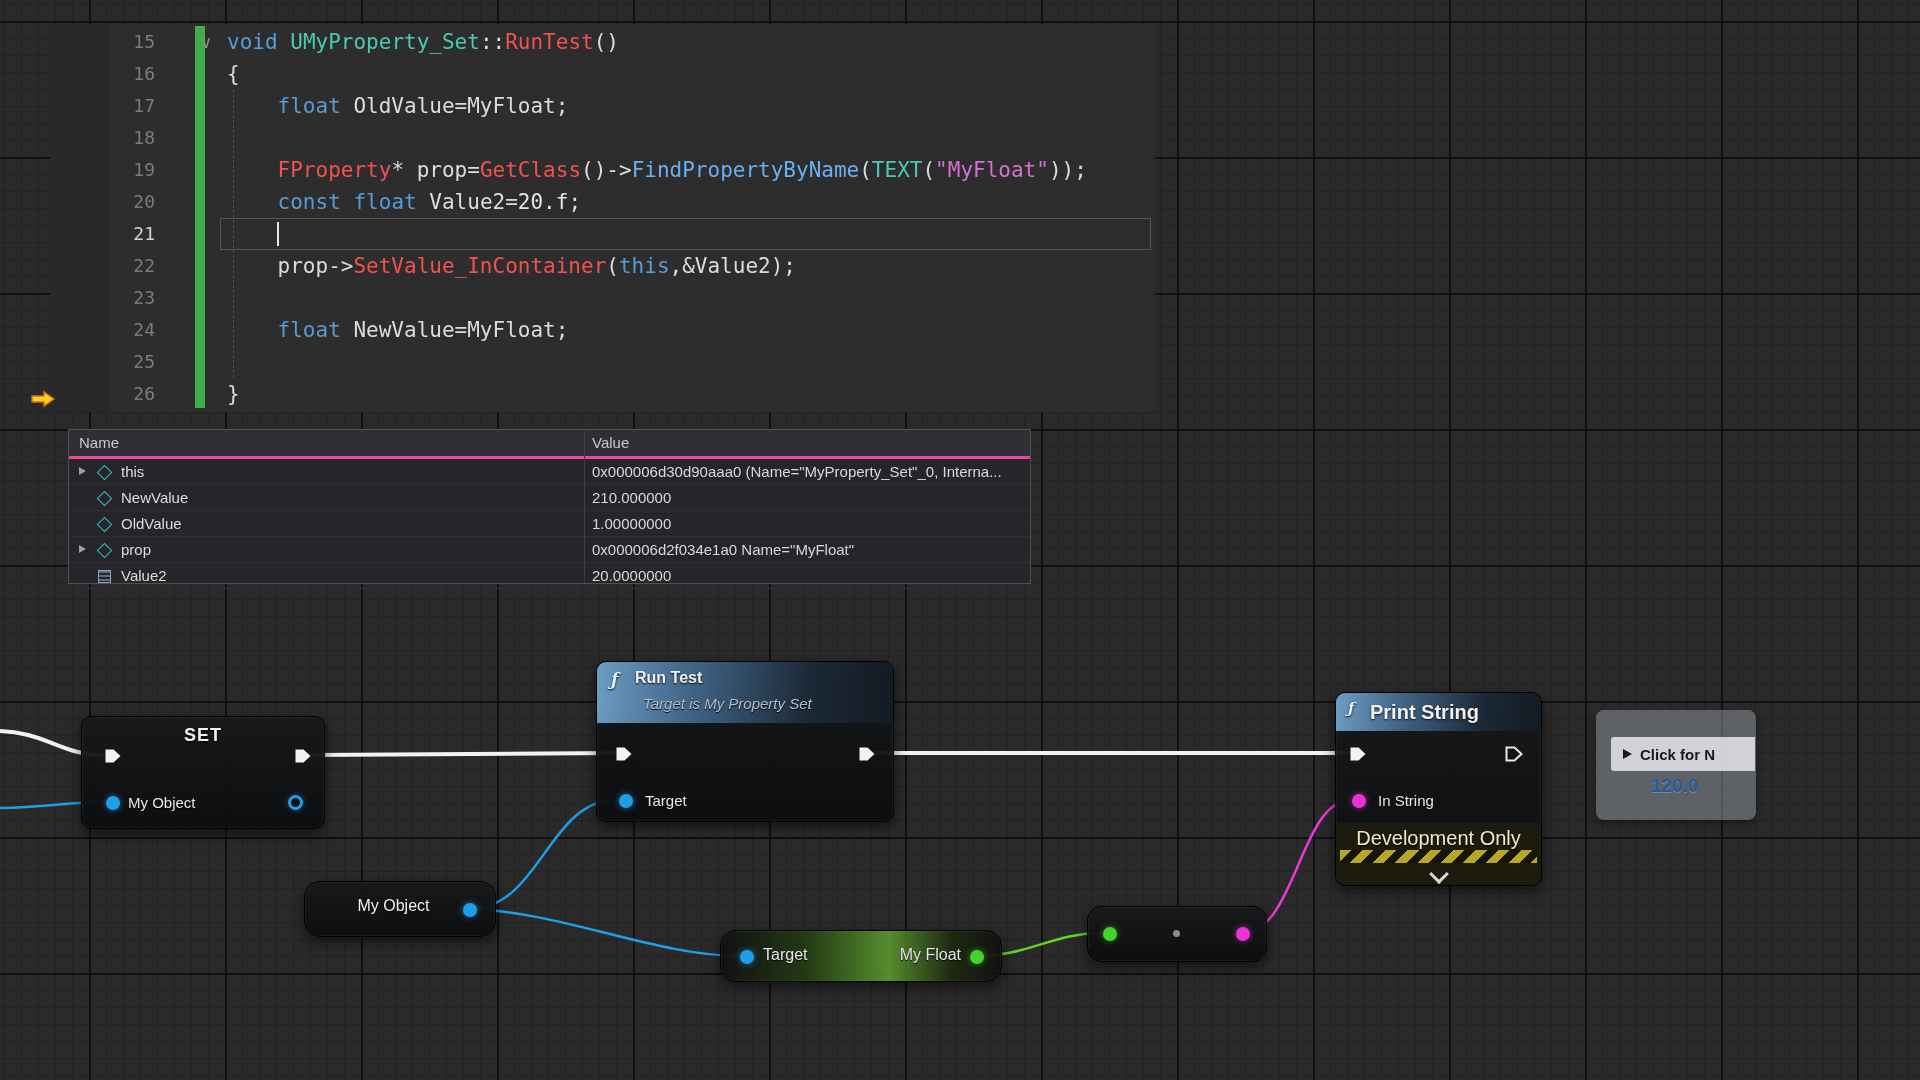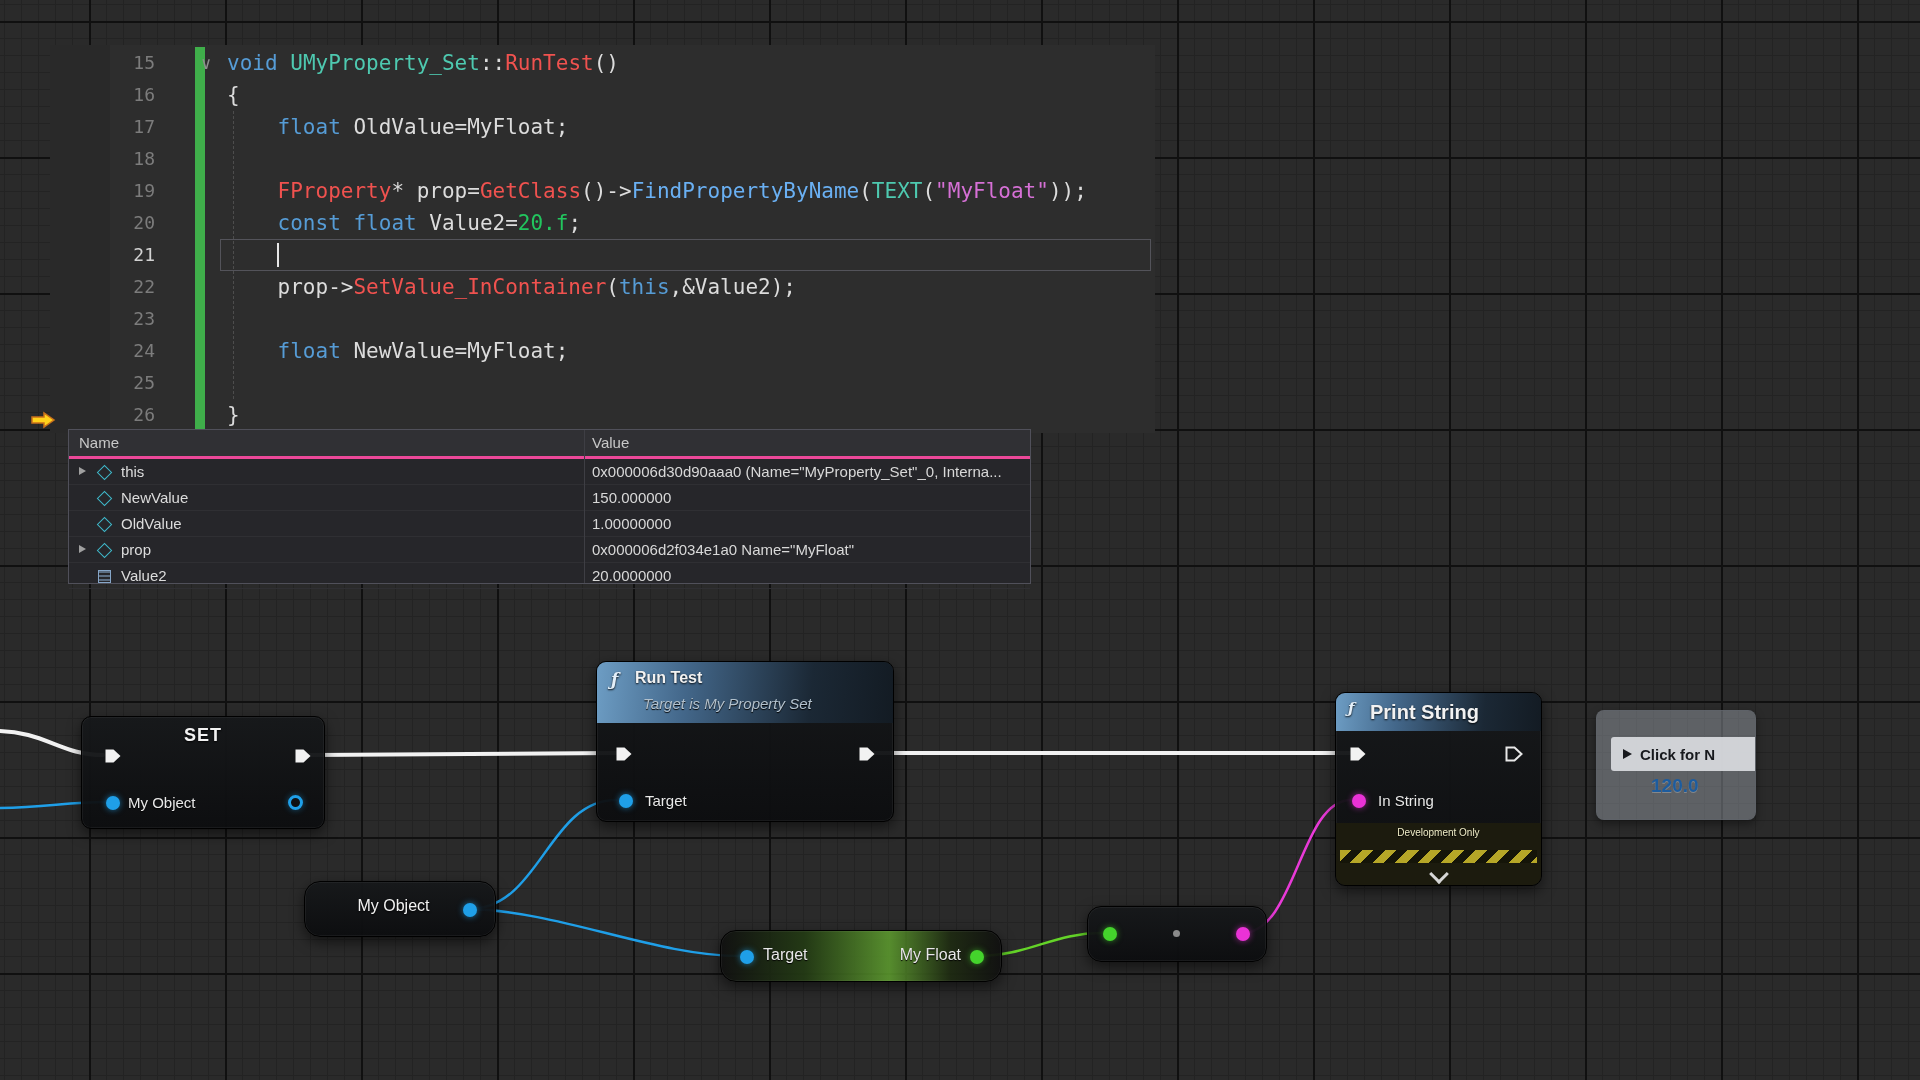--- a/index.html
+++ b/index.html
@@ -38,46 +38,46 @@
   .pin.filled-float{width:14px;height:14px;background:#44d32c;box-shadow:0 0 6px #44d32c99;}
   .pin.filled-str{width:14px;height:14px;background:#ea32d6;box-shadow:0 0 6px #ea32d699;}
   .exec-pin{position:absolute;width:18px;height:16px;}
   .pin-label{position:absolute;color:#e8e8e8;font-size:15px;text-shadow:0 1px 1px #000;white-space:nowrap;}
   .subtitle{position:absolute;color:#b2c1cd;font-style:italic;font-size:15px;text-shadow:0 1px 1px #000;white-space:nowrap;}
 
   .getter{border-radius:16px;}
   .dot{position:absolute;width:7px;height:7px;border-radius:50%;background:#8a8a8a;}
 
   .dev-section{position:absolute;left:0;right:0;top:130px;bottom:0;background:#1c1b0e;border-radius:0 0 9px 9px;}
-  .dev-text{position:absolute;top:4px;left:0;right:0;text-align:center;color:#efecc6;font-size:10px;text-shadow:0 1px 1px #000;}
+  .dev-text{position:absolute;top:4px;left:0;right:0;text-align:center;color:#efecc6;font-size:20px;text-shadow:0 1px 1px #000;}
   .dev-stripes{position:absolute;left:4px;right:4px;top:27px;height:13px;opacity:.9;
     background:repeating-linear-gradient(135deg,#c7b62a 0 8px,#141408 8px 16px);}
   .chev{position:absolute;left:50%;top:44px;width:11px;height:11px;margin-left:-7px;
     border-right:3px solid #d6d6d6;border-bottom:3px solid #d6d6d6;transform:rotate(45deg);}
 
   .debug-node{background:rgba(146,151,159,.5);border:1px solid rgba(95,100,106,.7);border-radius:8px;box-shadow:0 4px 10px rgba(0,0,0,.4);overflow:hidden;}
   .debug-bar{position:absolute;left:14px;top:26px;right:0;height:34px;background:#d6d8dcf2;border-radius:3px 0 0 3px;
     display:flex;align-items:center;padding-left:12px;overflow:hidden;white-space:nowrap;
     color:#17191d;font-weight:bold;font-size:15px;}
   .play-tri{width:0;height:0;border-left:9px solid #17191d;border-top:5px solid transparent;border-bottom:5px solid transparent;margin-right:8px;flex:none;}
   .debug-value{position:absolute;left:54px;top:64px;font-weight:bold;font-size:19px;color:#1d5c9e;text-shadow:0 1px 0 rgba(255,255,255,.25);}
 
   
   .editor{position:absolute;left:50px;top:24px;width:1105px;height:388px;background:#2d2d2d;z-index:5;
-    font-family:"DejaVu Sans Mono",monospace;margin-top:21px;}
+    font-family:"DejaVu Sans Mono",monospace;}
   .editor-margin{position:absolute;left:0;top:0;bottom:0;width:60px;background:#292929;}
   .green-bar{position:absolute;left:145px;top:2px;bottom:4px;width:10px;background:#3fae4a;}
   .indent-guide{position:absolute;left:183px;top:66px;height:288px;border-left:1px dashed #4d4d4d;}
   .code-lines{position:absolute;left:0;top:2px;right:0;}
   .cline{position:relative;height:32px;line-height:32px;font-size:21px;}
   .lnum{position:absolute;left:0;width:105px;text-align:right;color:#7c7c7c;font-size:18px;}
   .lnum.cur{color:#d2d2d2;}
   .ccode{position:absolute;left:177px;top:0;white-space:pre;}
   .tok-plain{color:#dcdcdc}.tok-kw{color:#569cd6}.tok-type{color:#4ec9b0}
-  .tok-red{color:#f0524f}.tok-blue{color:#6ab0f3}.tok-str{color:#d670d6}.tok-num{color:#22c55e}
+  .tok-red{color:#f0524f}.tok-blue{color:#6ab0f3}.tok-str{color:#d670d6}.tok-num{color:#e5e5e5}
   .tok-fold{position:absolute;left:-26px;color:#8f8f8f;font-size:17px;}
   .curbox{position:absolute;left:170px;right:4px;top:0;bottom:0;border:1px solid #53535a;}
   .caret{position:absolute;left:227px;top:4px;width:2px;height:24px;background:#e6e6e6;}
   .exec-arrow{position:absolute;left:-20px;top:7px;}
 
   
   .watch{position:absolute;left:68px;top:429px;width:963px;height:155px;background:#26262a;
     border:1px solid #50505a;box-sizing:border-box;z-index:5;color:#dcdcdc;font-size:15px;}
   .watch-header{position:relative;height:26px;line-height:26px;background:#303034;border-bottom:3px solid #ec4899;color:#c8c8c8;}
   .wh-name{position:absolute;left:10px;}
@@ -252,21 +252,21 @@
     <div id="watch-rows">
         <div class="wrow">
           <span class="wtri"></span>
           <span class="icon-object"></span>
           <span class="wname">this</span>
           <span class="wval">0x000006d30d90aaa0 (Name="MyProperty_Set"_0, Interna...</span>
         </div>
         <div class="wrow">
           <span class="icon-object"></span>
           <span class="wname">NewValue</span>
-          <span class="wval">150.000000</span>
+          <span class="wval">210.000000</span>
         </div>
         <div class="wrow">
           <span class="icon-object"></span>
           <span class="wname">OldValue</span>
           <span class="wval">1.00000000</span>
         </div>
         <div class="wrow">
           <span class="wtri"></span>
           <span class="icon-object"></span>
           <span class="wname">prop</span>

